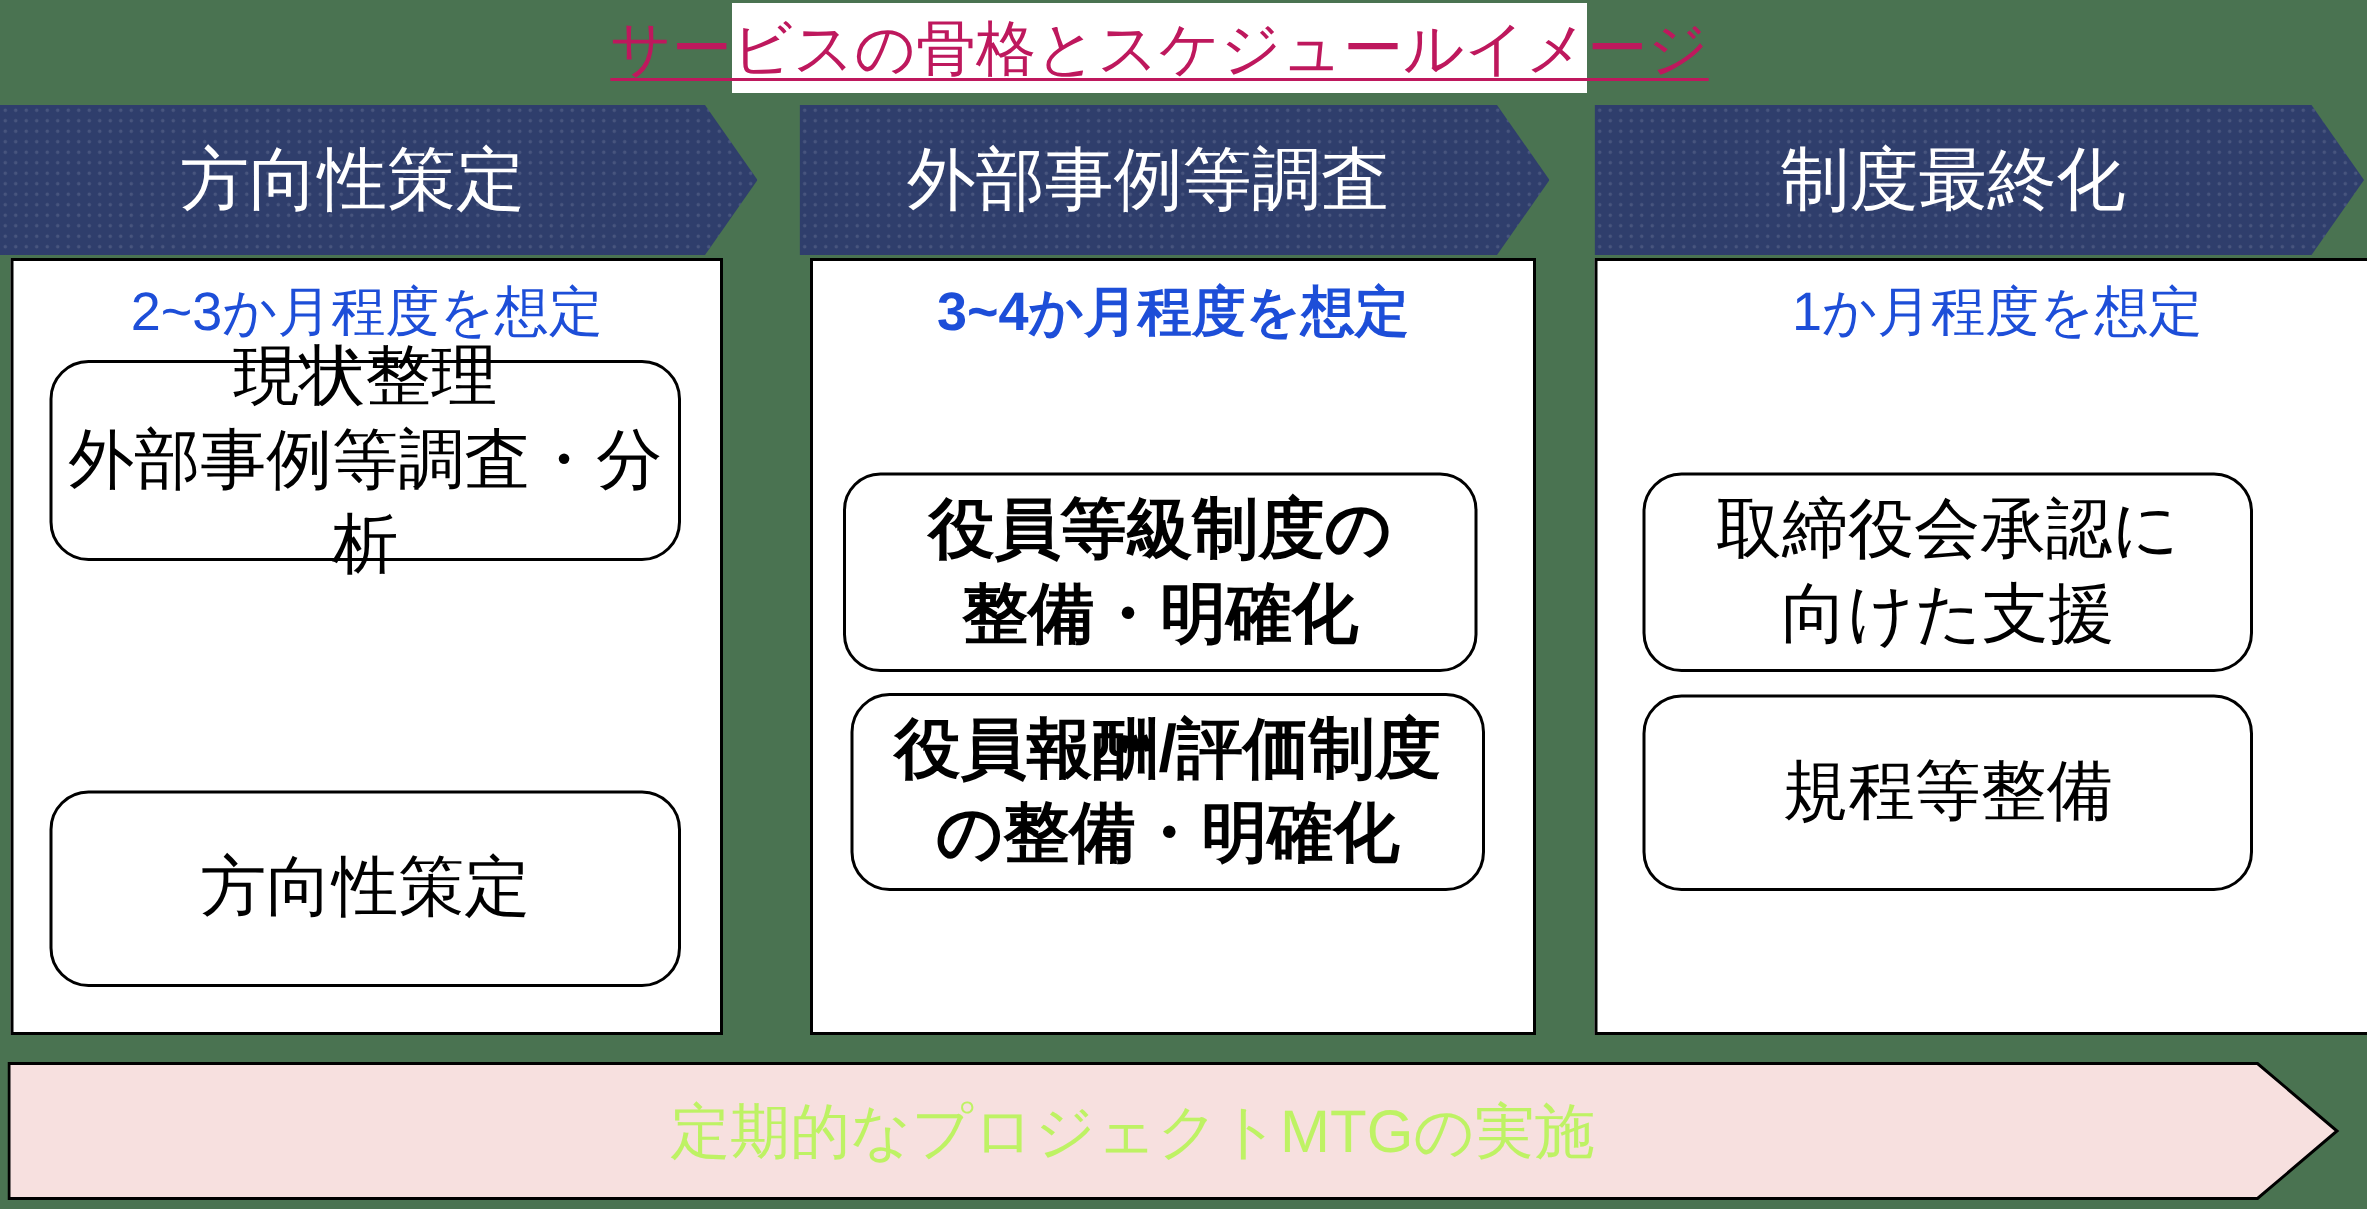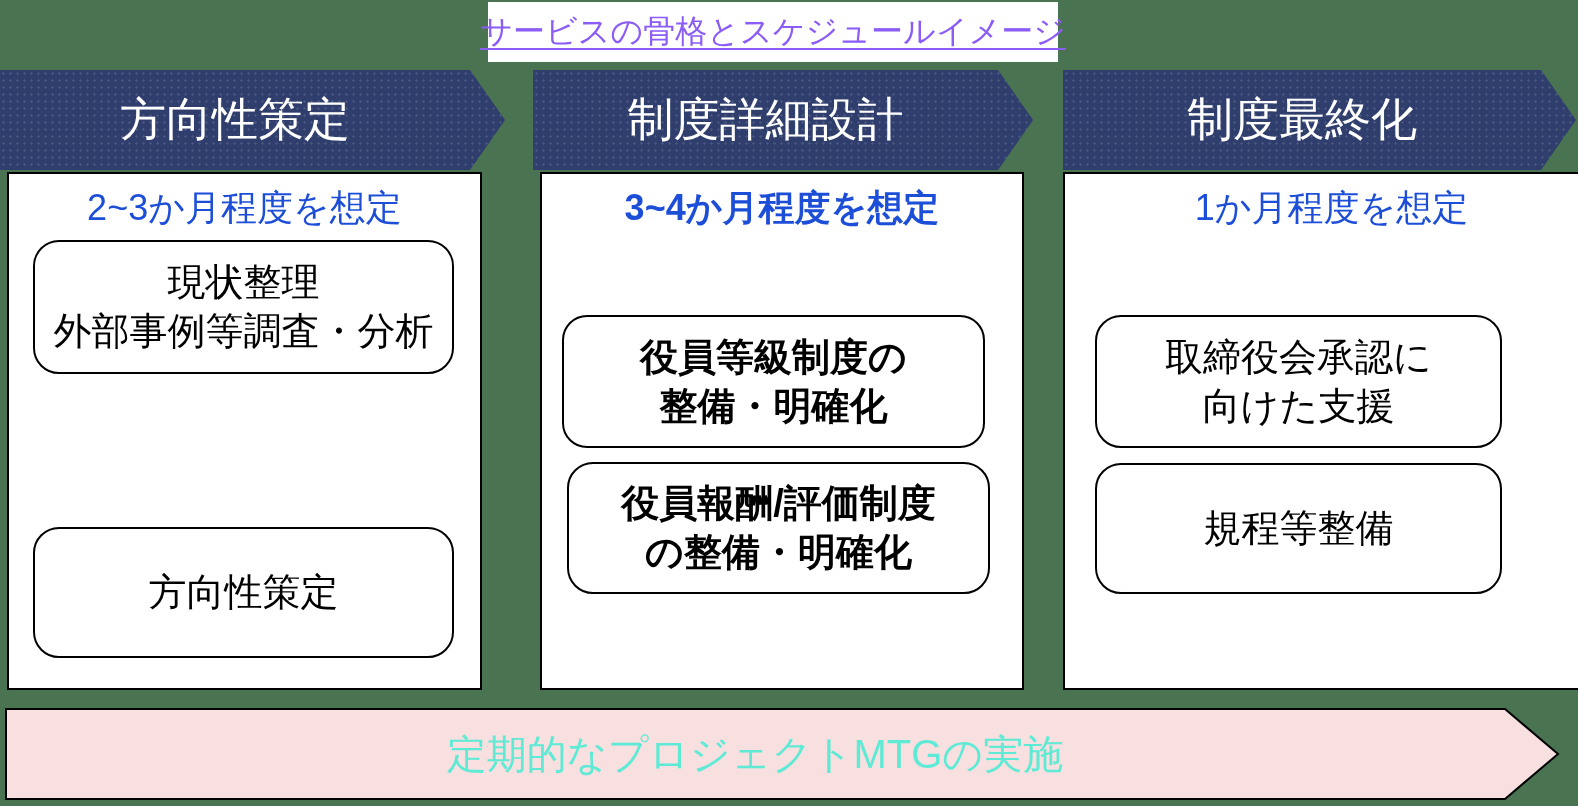--- a/index.html
+++ b/index.html
@@ -19,22 +19,22 @@
 
   
   .title-box {
     position: absolute;
     left: 488px; top: 2px;
     width: 570px; height: 60px;
     background: #ffffff;
     display: flex; align-items: center; justify-content: center;
   }
   .title-box .title {
-    font-size: 32px;
-    color: #8b5cf6;
+    font-size: 40px;
+    color: #be185d;
     text-decoration: underline;
     text-underline-offset: 6px;
     text-decoration-thickness: 2px;
     white-space: nowrap;
   }
 
   
   .arrow {
     position: absolute;
     top: 70px;
@@ -76,21 +76,21 @@
   }
 
   .task-box {
     position: absolute;
     background: #ffffff;
     border: 2px solid #000000;
     border-radius: 26px;
     box-sizing: border-box;
     display: flex; align-items: center; justify-content: center;
     text-align: center;
-    font-size: 38px;
+    font-size: 44px;
     line-height: 1.28;
     color: #000;
   }
   .task-box span { white-space: pre-line; }
 
   
   .p1-b1 { left: 24px; top: 66px;  width: 421px; height: 134px; }
   .p1-b2 { left: 24px; top: 213px; width: 421px; height: 131px; }
   .p1-b3 { left: 24px; top: 353px; width: 421px; height: 131px; }
   
@@ -105,38 +105,38 @@
     position: absolute;
     left: 5px; top: 708px;
     width: 1560px; height: 92px;
   }
   .footer-label {
     position: absolute;
     left: 5px; top: 708px;
     width: 1500px; height: 92px;
     display: flex; align-items: center; justify-content: center;
     font-size: 40px;
-    color: #5eead4;
+    color: #bef264;
     white-space: nowrap;
   }
 </style>
 </head>
 <body>
 
 <div class="stage">
 
   <div class="title-box">
     <span class="title">サービスの骨格とスケジュールイメージ</span>
   </div>
 
   <div class="arrow arrow-1">
     <span>方向性策定</span>
   </div>
   <div class="arrow arrow-2">
-    <span>制度詳細設計</span>
+    <span>外部事例等調査</span>
   </div>
   <div class="arrow arrow-3">
     <span>制度最終化</span>
   </div>
 
   <div class="panel panel-1">
     <div class="duration">2~3か月程度を想定</div>
     <div class="task-box p1-b1">
       <span>現状整理
 外部事例等調査・分析</span>

